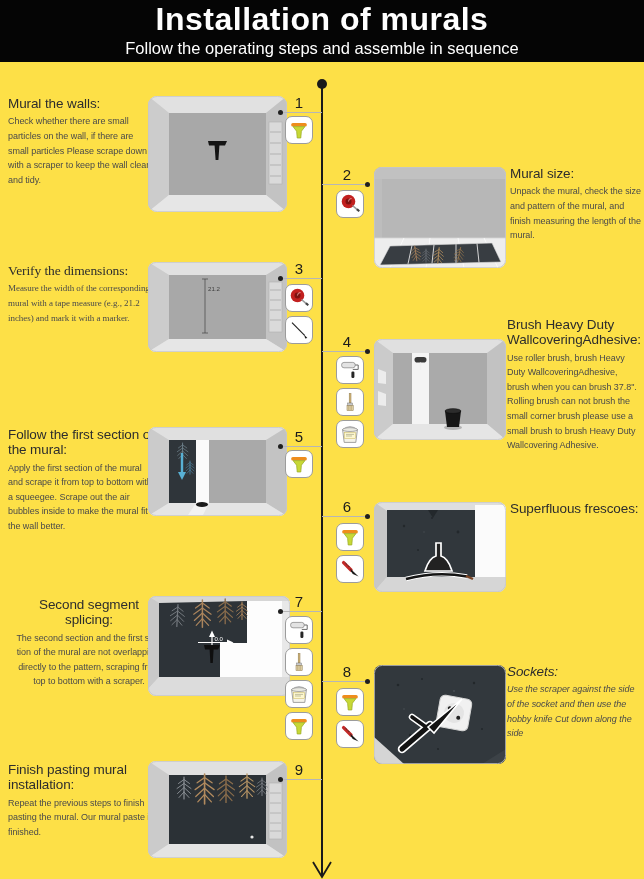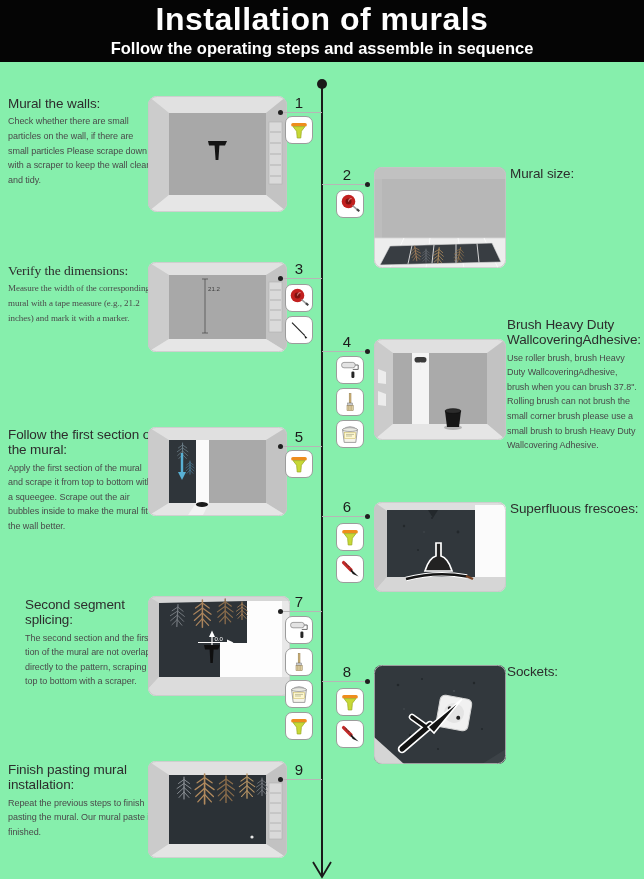--- a/index.html
+++ b/index.html
@@ -1,22 +1,22 @@
 <!DOCTYPE html>
 <html><head>
 <meta charset="utf-8">
 <style>
   * { margin:0; padding:0; box-sizing:border-box; }
   html,body { background:#ffffff; }
   body { font-family:"Liberation Sans", sans-serif; }
-  .canvas { position:relative; width:644px; height:879px; background:#86efac; overflow:hidden; margin:0 auto; }
+  .canvas { position:relative; width:644px; height:879px; background:#fde047; overflow:hidden; margin:0 auto; }
 
   .hdr { position:absolute; left:0; top:0; width:644px; height:62px; background:#050505; color:#fff; text-align:center; }
   .hdr h1 { font-size:32px; font-weight:600; letter-spacing:.5px; line-height:1.12; padding-top:2px; }
-  .hdr p { font-size:16.5px; font-weight:700; margin-top:1px; }
+  .hdr p { font-size:16.5px; font-weight:400; margin-top:1px; }
 
   .tl { position:absolute; left:309px; top:79px; }
 
   .txt { position:absolute; }
   .txt h2 { font-size:13.5px; font-weight:400; color:#2d2d2d; line-height:1.14; margin-bottom:3px; letter-spacing:-.1px; }
   .txt p { font-size:9px; color:#4a4a4a; line-height:1.62; letter-spacing:-.05px; }
 
   .conn { position:absolute; height:1px; background:#b6b6b6; }
   .dot  { position:absolute; top:-2px; width:5px; height:5px; border-radius:50%; background:#1f1f1f; }
   .num  { position:absolute; width:18px; text-align:center; font-size:15px; color:#1c1c1c; }
@@ -123,20 +123,21 @@
           <use href="#fern" transform="translate(34,80) rotate(-8) scale(0.34)" color="#a8815a"></use>
           <use href="#fern" transform="translate(58,80) rotate(5) scale(0.36)" color="#b8935f"></use>
           <use href="#fern" transform="translate(80,79) rotate(12) scale(0.34)" color="#93744c"></use>
           <use href="#fern" transform="translate(46,82) scale(0.3)" color="#6f747a"></use>
         </g>
         <rect x="0.4" y="0.4" width="131.2" height="100.2" rx="8" fill="none" stroke="#c6c6c6" stroke-width="0.8"></rect>
       </svg>
     </div>
     <div class="txt" style="left:510px; top:166px; width:132px;">
       <h2>Mural size:</h2>
+      <p>Unpack the mural, check the size and pattern of the mural, and finish measuring the length of the mural.</p>
     </div>
   </section>
 
   <section>
     <div class="txt" style="left:8px; top:263px; width:146px;font-family:Liberation Serif, serif;">
       <h2>Verify the dimensions:</h2>
       <p>Measure the width of the corresponding mural with a tape measure (e.g., 21.2 inches) and mark it with a marker.</p>
     </div>
     <div class="illus" style="left:148px; top:262px;">
       <svg width="139" height="90" viewBox="0 0 139 90">
@@ -334,21 +335,21 @@
         </g>
         <rect x="0.4" y="0.4" width="131.2" height="89.2" rx="8" fill="none" stroke="#c6c6c6" stroke-width="0.8"></rect>
       </svg>
     </div>
     <div class="txt" style="left:510px; top:501px; width:132px;">
       <h2>Superfluous frescoes:</h2>
     </div>
   </section>
 
   <section>
-    <div class="txt" style="left:25px; top:597px; width:148px;">
+    <div class="txt" style="left:15px; top:597px; width:148px;text-align:center;">
       <h2>Second segment splicing:</h2>
       <p>The second section and the first sec-tion of the mural are not overlapping, directly to the pattern, scraping from top to bottom with a scraper.</p>
     </div>
     <div class="illus" style="left:148px; top:596px;">
       <svg width="142" height="100" viewBox="0 0 142 100">
         <defs>
             <clipPath id="c7">
               <rect width="142" height="100" rx="8"></rect>
             </clipPath>
           </defs>
@@ -456,22 +457,23 @@
           </g>
           <path d="M28,84 L56,60" stroke="#ffffff" stroke-width="8.5" stroke-linecap="round"></path>
           <path d="M38,52 L52,62" stroke="#ffffff" stroke-width="6.5" stroke-linecap="round"></path>
           <path d="M28,84 L56,60" stroke="#131313" stroke-width="5" stroke-linecap="round"></path>
           <path d="M38,52 L52,62" stroke="#131313" stroke-width="3.6" stroke-linecap="round"></path>
           <polygon points="54,62 88,34 60,68" fill="#131313" stroke="#ffffff" stroke-width="1.6"></polygon>
         </g>
         <rect x="0.4" y="0.4" width="131.2" height="98.2" rx="8" fill="none" stroke="#c6c6c6" stroke-width="0.8"></rect>
       </svg>
     </div>
-    <div class="txt" style="left:507px; top:664px; width:135px;">
+    <div class="txt" style="left:507px; top:664px; width:135px;font-style:italic;">
       <h2>Sockets:</h2>
+      <p>Use the scraper against the side of the socket and then use the hobby knife Cut down along the side</p>
     </div>
   </section>
 
   <section>
     <div class="txt" style="left:8px; top:762px; width:148px;">
       <h2>Finish pasting mural installation:</h2>
       <p>Repeat the previous steps to finish pasting the mural. Our mural paste is finished.</p>
     </div>
     <div class="illus" style="left:148px; top:761px;">
       <svg width="139" height="97" viewBox="0 0 139 97">

